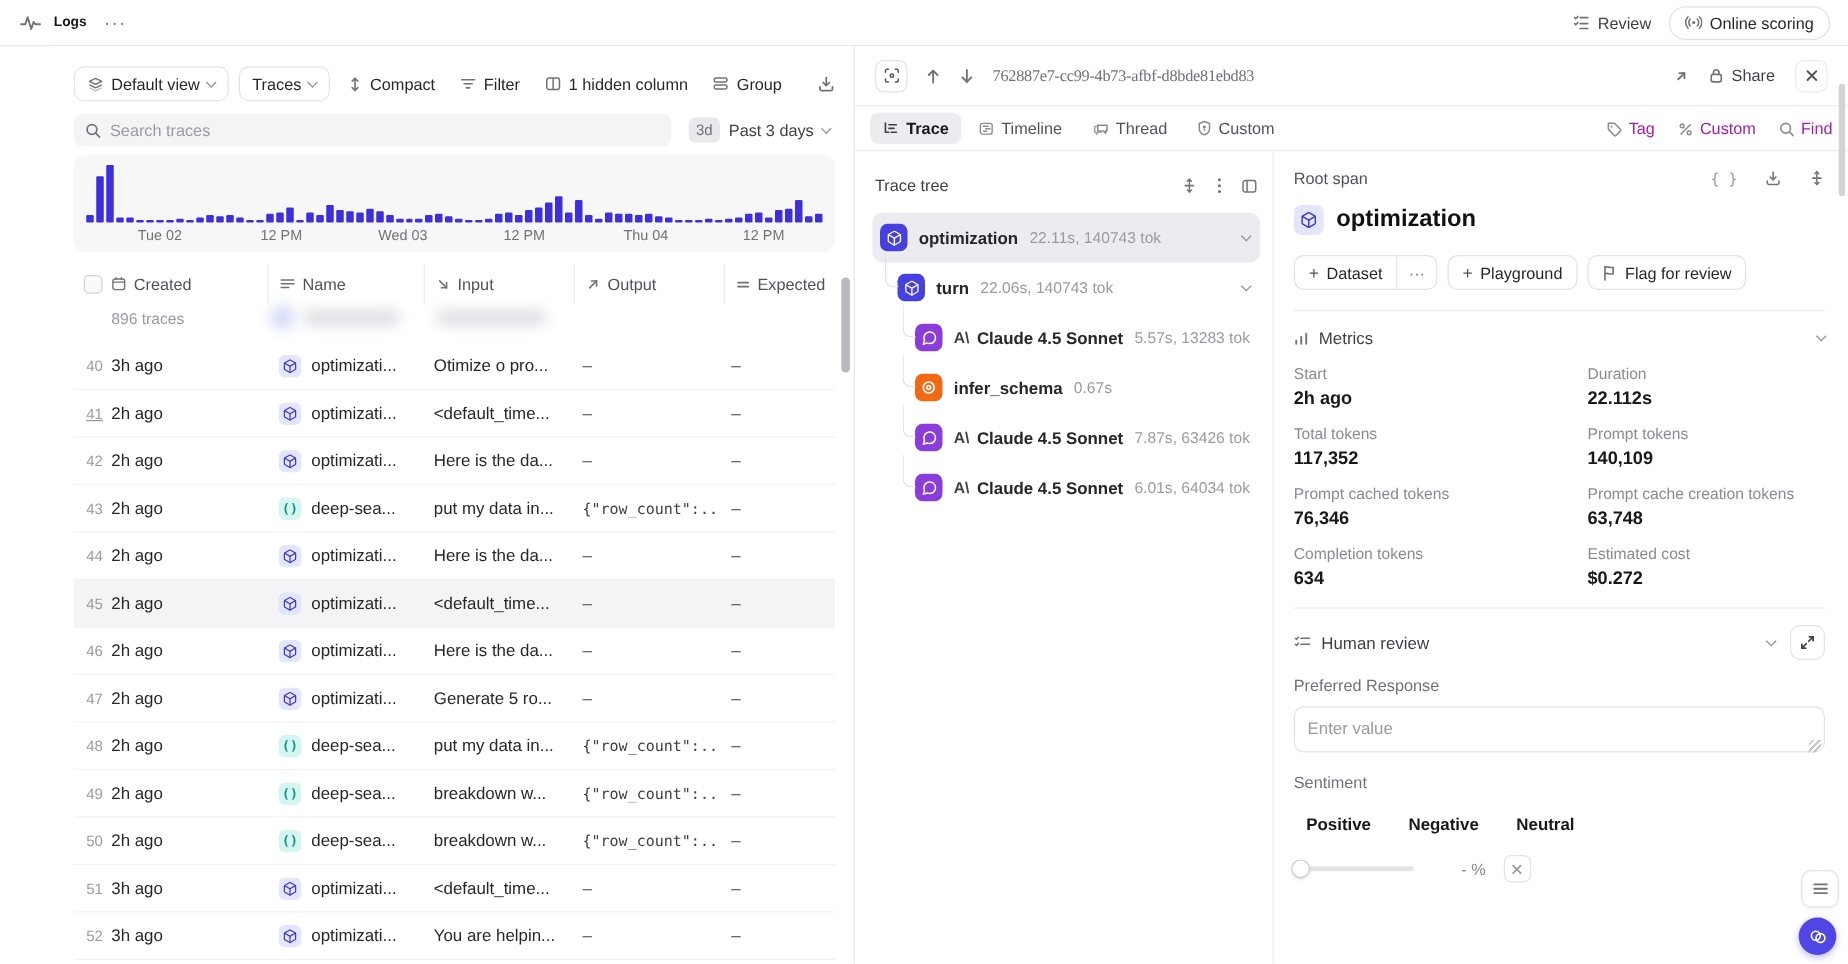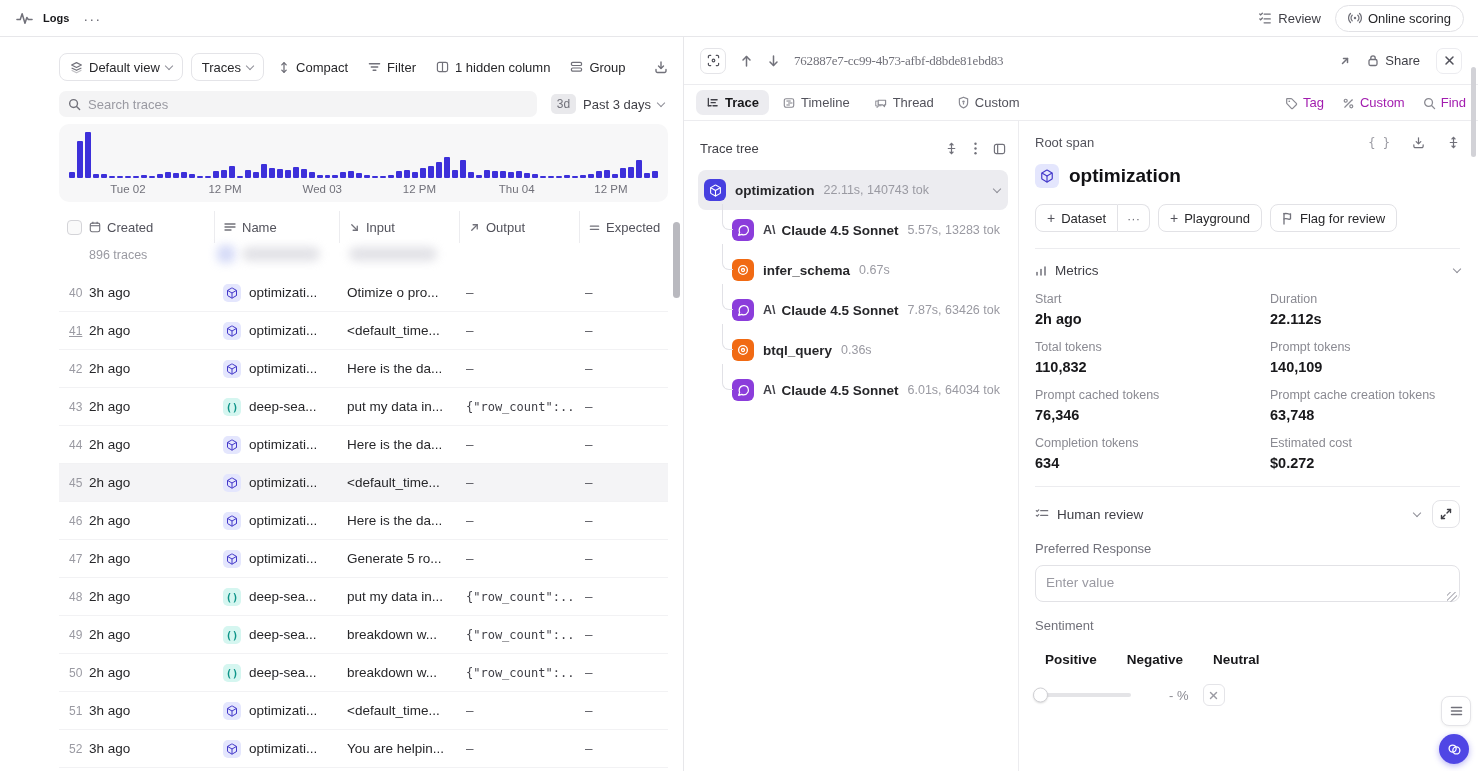--- a/index.html
+++ b/index.html
@@ -791,20 +791,33 @@
                   <svg width="13" height="13" viewBox="0 0 24 24" fill="none" stroke="currentColor" stroke-width="2" stroke-linecap="round" stroke-linejoin="round">
                     <path d="M21 16V8a2 2 0 0 0-1-1.73l-7-4a2 2 0 0 0-2 0l-7 4A2 2 0 0 0 3 8v8a2 2 0 0 0 1 1.73l7 4a2 2 0 0 0 2 0l7-4A2 2 0 0 0 21 16z"></path>
                     <polyline points="3.27 6.96 12 12.01 20.73 6.96"></polyline>
                     <line x1="12" y1="22.08" x2="12" y2="12"></line>
                   </svg>
                 </span>
                 <span class="tname">optimization</span>
                 <span class="tmeta">22.11s, 140743 tok</span>
                 <span class="chev tchev"></span>
               </div>
+              <div class="tnode" style="padding-left: 20px;">
+                <span class="elbow" style="left: 10px; top: -6px; height: 26px;"></span>
+                <span class="nico cube">
+                  <svg width="13" height="13" viewBox="0 0 24 24" fill="none" stroke="currentColor" stroke-width="2" stroke-linecap="round" stroke-linejoin="round">
+                    <path d="M21 16V8a2 2 0 0 0-1-1.73l-7-4a2 2 0 0 0-2 0l-7 4A2 2 0 0 0 3 8v8a2 2 0 0 0 1 1.73l7 4a2 2 0 0 0 2 0l7-4A2 2 0 0 0 21 16z"></path>
+                    <polyline points="3.27 6.96 12 12.01 20.73 6.96"></polyline>
+                    <line x1="12" y1="22.08" x2="12" y2="12"></line>
+                  </svg>
+                </span>
+                <span class="tname">turn</span>
+                <span class="tmeta">22.06s, 140743 tok</span>
+                <span class="chev tchev"></span>
+              </div>
               <div class="tnode" style="padding-left: 34px;">
                 <span class="elbow" style="left: 24px; top: -6px; height: 26px;"></span>
                 <span class="nico llm">
                   <svg width="13" height="13" viewBox="0 0 24 24" fill="none" stroke="currentColor" stroke-width="2.2" stroke-linecap="round" stroke-linejoin="round">
                     <path d="M21 11.5a8.38 8.38 0 0 1-.9 3.8 8.5 8.5 0 0 1-7.6 4.7 8.38 8.38 0 0 1-3.8-.9L3 21l1.9-5.7a8.38 8.38 0 0 1-.9-3.8 8.5 8.5 0 0 1 4.7-7.6 8.38 8.38 0 0 1 3.8-.9h.5a8.48 8.48 0 0 1 8 8v.5z"></path>
                   </svg>
                 </span>
                 <span class="ant">A\</span>
                 <span class="tname">Claude 4.5 Sonnet</span>
                 <span class="tmeta">5.57s, 13283 tok</span>
@@ -823,31 +836,20 @@
               <div class="tnode" style="padding-left: 34px;">
                 <span class="elbow" style="left: 24px; top: -6px; height: 26px;"></span>
                 <span class="nico llm">
                   <svg width="13" height="13" viewBox="0 0 24 24" fill="none" stroke="currentColor" stroke-width="2.2" stroke-linecap="round" stroke-linejoin="round">
                     <path d="M21 11.5a8.38 8.38 0 0 1-.9 3.8 8.5 8.5 0 0 1-7.6 4.7 8.38 8.38 0 0 1-3.8-.9L3 21l1.9-5.7a8.38 8.38 0 0 1-.9-3.8 8.5 8.5 0 0 1 4.7-7.6 8.38 8.38 0 0 1 3.8-.9h.5a8.48 8.48 0 0 1 8 8v.5z"></path>
                   </svg>
                 </span>
                 <span class="ant">A\</span>
                 <span class="tname">Claude 4.5 Sonnet</span>
                 <span class="tmeta">7.87s, 63426 tok</span>
-              </div>
-              <div class="tnode" style="padding-left: 34px;">
-                <span class="elbow" style="left: 24px; top: -6px; height: 26px;"></span>
-                <span class="nico tool">
-                  <svg width="14" height="14" viewBox="0 0 24 24" fill="none" stroke="currentColor" stroke-width="2.2">
-                    <circle cx="12" cy="12" r="7.5"></circle>
-                    <circle cx="12" cy="12" r="2.6"></circle>
-                  </svg>
-                </span>
-                <span class="tname">btql_query</span>
-                <span class="tmeta">0.36s</span>
               </div>
               <div class="tnode" style="padding-left: 34px;">
                 <span class="elbow" style="left: 24px; top: -6px; height: 26px;"></span>
                 <span class="nico llm">
                   <svg width="13" height="13" viewBox="0 0 24 24" fill="none" stroke="currentColor" stroke-width="2.2" stroke-linecap="round" stroke-linejoin="round">
                     <path d="M21 11.5a8.38 8.38 0 0 1-.9 3.8 8.5 8.5 0 0 1-7.6 4.7 8.38 8.38 0 0 1-3.8-.9L3 21l1.9-5.7a8.38 8.38 0 0 1-.9-3.8 8.5 8.5 0 0 1 4.7-7.6 8.38 8.38 0 0 1 3.8-.9h.5a8.48 8.48 0 0 1 8 8v.5z"></path>
                   </svg>
                 </span>
                 <span class="ant">A\</span>
                 <span class="tname">Claude 4.5 Sonnet</span>
@@ -930,21 +932,21 @@
               <div>
                 <div class="m-label">Start</div>
                 <div class="m-value">2h ago</div>
               </div>
               <div>
                 <div class="m-label">Duration</div>
                 <div class="m-value">22.112s</div>
               </div>
               <div>
                 <div class="m-label">Total tokens</div>
-                <div class="m-value">110,832</div>
+                <div class="m-value">117,352</div>
               </div>
               <div>
                 <div class="m-label">Prompt tokens</div>
                 <div class="m-value">140,109</div>
               </div>
               <div>
                 <div class="m-label">Prompt cached tokens</div>
                 <div class="m-value">76,346</div>
               </div>
               <div>

